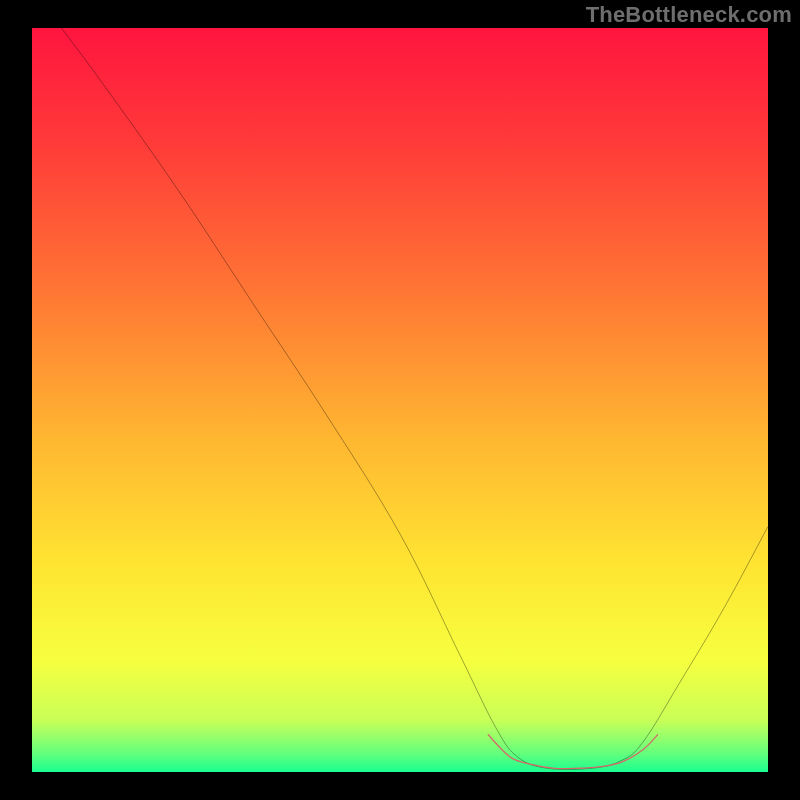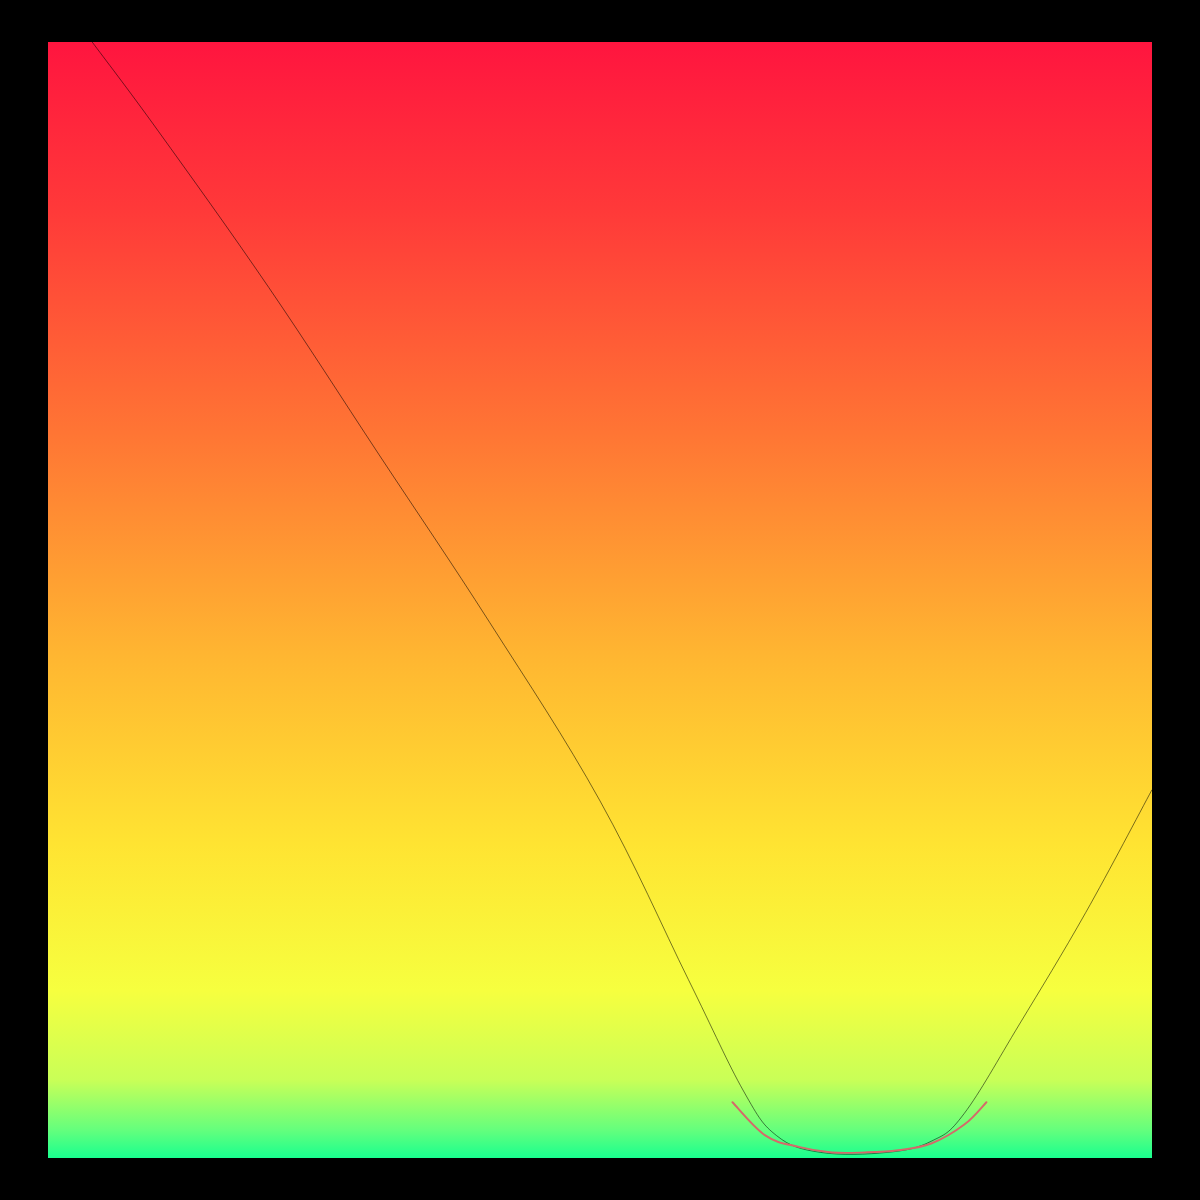--- a/index.html
+++ b/index.html
@@ -48,20 +48,21 @@
     left: 0; top: 0;
     width: 100%;
     height: 100%;
     z-index: 2;
   }
 </style>
 </head>
 <body>
 
 <div class="frame">
+  <div class="watermark">TheBottleneck.com</div>
 
   <div class="plot">
     <svg class="gradient" viewBox="0 0 100 100" preserveAspectRatio="none">
       <defs>
         <linearGradient id="bg" x1="0" y1="0" x2="0" y2="1">
             <stop offset="0%" stop-color="#ff153f"></stop>
             <stop offset="15%" stop-color="#ff3939"></stop>
             <stop offset="35%" stop-color="#ff7534"></stop>
             <stop offset="55.00000000000001%" stop-color="#ffb631"></stop>
             <stop offset="72%" stop-color="#ffe432"></stop>

